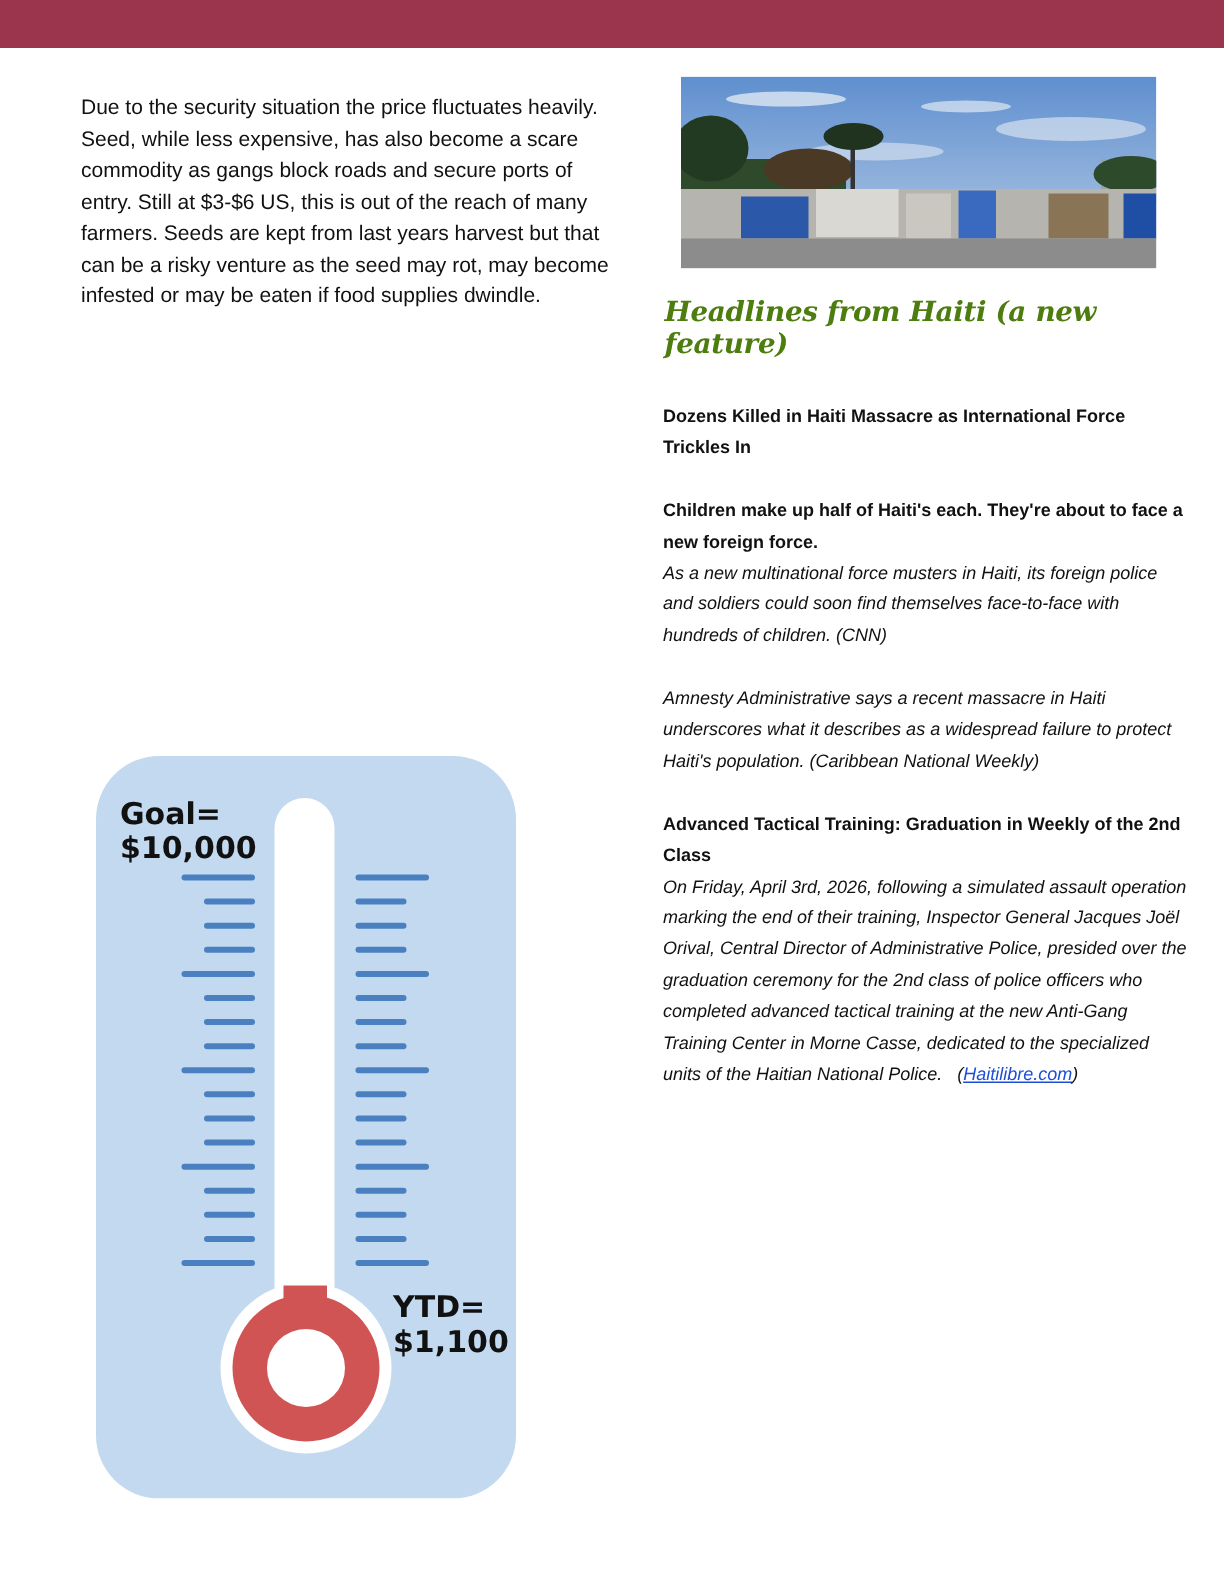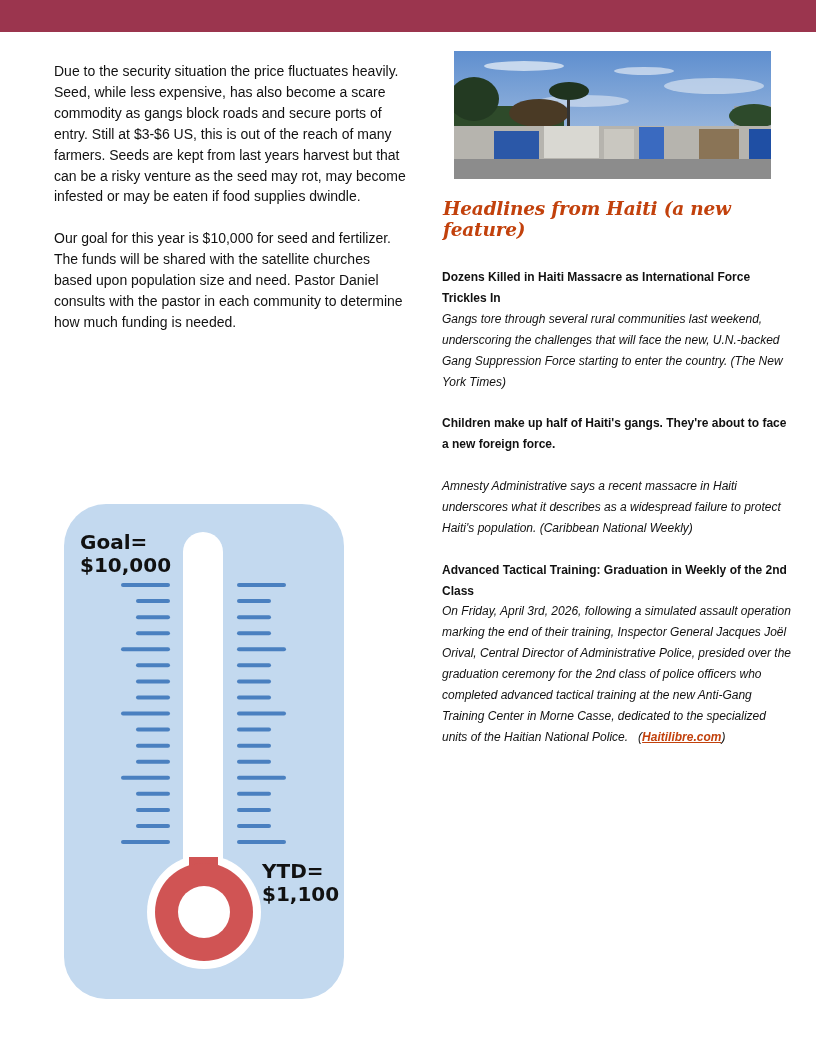--- a/index.html
+++ b/index.html
@@ -7,38 +7,37 @@
   body { position: relative; font-family: "Liberation Sans", sans-serif; color: #111111; }
 
   .top-band { position: absolute; left: 0; top: 0; width: 816px; height: 32px; background: #9b354e; }
 
   .left-col { position: absolute; left: 34px; top: 61px; width: 352px; font-size: 14px; line-height: 20.9px; margin-left: 20px; }
   .left-col p { margin-bottom: 20.9px; }
 
   .photo { position: absolute; left: 454px; top: 51px; width: 317px; height: 128px; overflow: hidden; }
   .photo svg { display: block; }
 
-  .section-title { position: absolute; left: 443px; top: 198px; font-family: "DejaVu Serif", serif; font-style: italic; font-weight: bold; font-size: 18.5px; color: #c2410c; letter-spacing: -0.2px; }
+  .section-title { position: absolute; left: 443px; top: 198px; font-family: "DejaVu Serif", serif; font-style: italic; font-weight: bold; font-size: 18.5px; color: #4d7c0f; letter-spacing: -0.2px; }
 
   .headlines { position: absolute; left: 442px; top: 243px; width: 350px; font-size: 12px; line-height: 20.9px; margin-top: 24px; }
   .headline { margin-bottom: 20.9px; }
   .headline .title { font-weight: bold; }
   .headline .summary { font-style: italic; }
-  .headline .source-link { color: #c2410c; text-decoration: underline; font-weight: bold; }
+  .headline .source-link { color: #1d4ed8; text-decoration: underline; }
 
   .thermo { position: absolute; left: 64px; top: 504px; width: 280px; height: 495px; }
 </style>
 </head>
 <body>
 
 <div class="top-band"></div>
 
 <div class="left-col">
   <p>Due to the security situation the price fluctuates heavily. Seed, while less expensive, has also become a scare commodity as gangs block roads and secure ports of entry. Still at $3-$6 US, this is out of the reach of many farmers. Seeds are kept from last years harvest but that can be a risky venture as the seed may rot, may become infested or may be eaten if food supplies dwindle.</p>
-  <p>Our goal for this year is $10,000 for seed and fertilizer. The funds will be shared with the satellite churches based upon population size and need. Pastor Daniel consults with the pastor in each community to determine how much funding is needed.</p>
 </div>
 
 <svg class="thermo" viewBox="0 0 280 495" width="280" height="495">
   <rect x="0" y="0" width="280" height="495" rx="42" ry="42" fill="#c3d9ef"></rect>
   <path d="M119,48 a20,20 0 0 1 40,0 L159,360 L119,360 Z" fill="#ffffff"></path>
   <g id="ticks-left">
       <line x1="59" x2="104" y1="81" y2="81" stroke="#4a80c0" stroke-width="4" stroke-linecap="round"></line>
       <line x1="74" x2="104" y1="97.0625" y2="97.0625" stroke="#4a80c0" stroke-width="4" stroke-linecap="round"></line>
       <line x1="74" x2="104" y1="113.125" y2="113.125" stroke="#4a80c0" stroke-width="4" stroke-linecap="round"></line>
       <line x1="74" x2="104" y1="129.1875" y2="129.1875" stroke="#4a80c0" stroke-width="4" stroke-linecap="round"></line>
@@ -115,24 +114,24 @@
     <rect x="295" y="78" width="22" height="30" fill="#1f4fa4"></rect>
     <rect x="0" y="108" width="317" height="20" fill="#8c8c8c"></rect>
   </svg>
 </div>
 
 <div class="section-title">Headlines from Haiti (a new feature)</div>
 
 <div class="headlines">
   <div class="headline">
     <div class="title">Dozens Killed in Haiti Massacre as International Force Trickles In</div>
-    <div class="summary">Gangs tore through several rural communities last weekend, underscoring the challenges that will face the new, U.N.-backed Gang Suppression Force starting to enter the country. (The New York Times)</div>
   </div>
   <div class="headline">
-    <div class="title">Children make up half of Haiti's gangs. They're about to face a new foreign force.</div>
+    <div class="title">Children make up half of Haiti's each. They're about to face a new foreign force.</div>
+    <div class="summary">As a new multinational force musters in Haiti, its foreign police and soldiers could soon find themselves face-to-face with hundreds of children. (CNN)</div>
   </div>
   <div class="headline">
     <div class="summary">Amnesty Administrative says a recent massacre in Haiti underscores what it describes as a widespread failure to protect Haiti's population. (Caribbean National Weekly)</div>
   </div>
   <div class="headline">
     <div class="title">Advanced Tactical Training: Graduation in Weekly of the 2nd Class</div>
     <div class="summary"><span>On Friday, April 3rd, 2026, following a simulated assault operation marking the end of their training, Inspector General Jacques Joël Orival, Central Director of Administrative Police, presided over the graduation ceremony for the 2nd class of police officers who completed advanced tactical training at the new Anti-Gang Training Center in Morne Casse, dedicated to the specialized units of the Haitian National Police.</span><span style="white-space:pre">   (</span><a class="source-link" href="#">Haitilibre.com</a><span>)</span></div>
   </div>
 </div>
 

